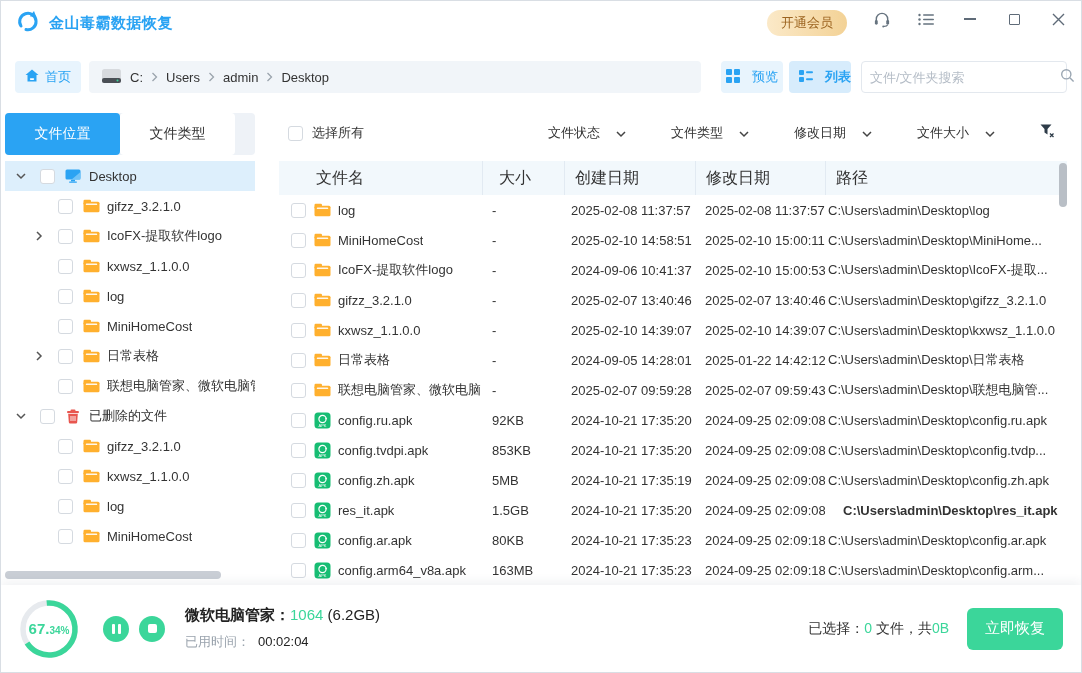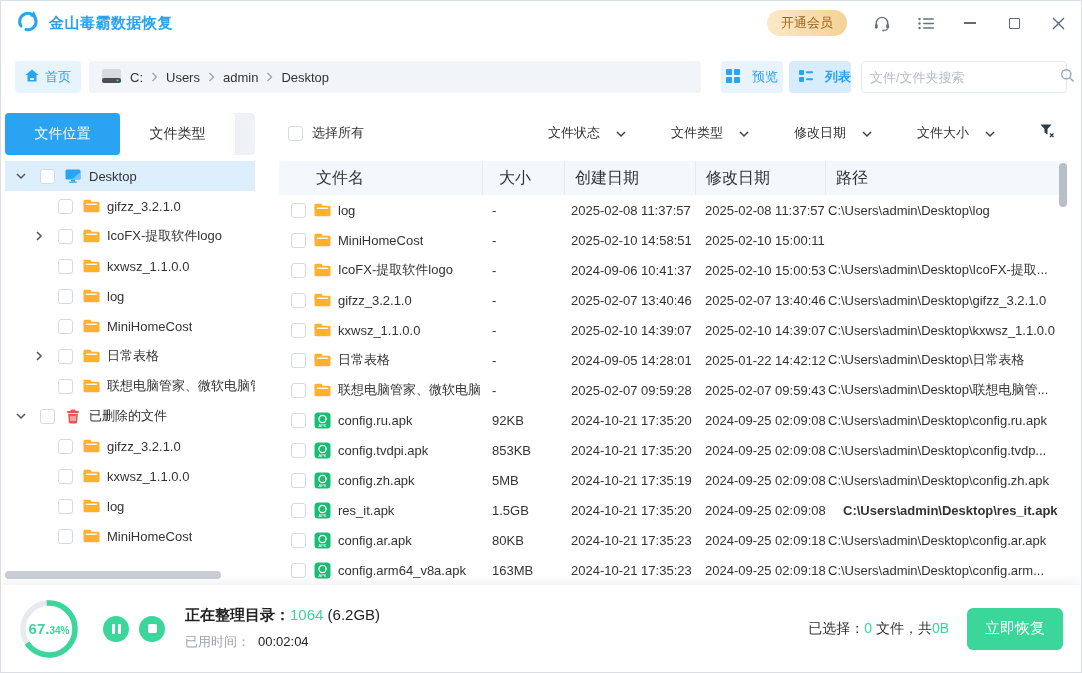--- a/index.html
+++ b/index.html
@@ -2,21 +2,21 @@
 <html><head>
 <meta charset="utf-8">
 <style>
   * { margin:0; padding:0; box-sizing:border-box; }
   body { background:#e9ecf0; font-family:"Liberation Sans","DejaVu Sans",sans-serif; }
   #app { position:relative; width:1082px; height:673px; background:#fff; border:1px solid #d9dee4; overflow:hidden; color:#333; }
 
   
   .titlebar { position:absolute; top:0; left:0; right:0; height:44px; background:#fff; display:flex; align-items:center; padding:0 14px; }
   .app-title { color:#2aa3f3; font-size:15px; font-weight:bold; margin-left:8px; letter-spacing:.5px; }
-  .tb-right { margin-left:auto; display:flex; align-items:center; gap:26px; }
+  .tb-right { margin-left:auto; display:flex; gap:26px; }
   .vip-pill { background:linear-gradient(90deg,#fbe9c8,#f3d296); color:#9c6420; font-size:13px; padding:4px 14px; border-radius:13px; cursor:default; }
   .winbtn { display:flex; align-items:center; justify-content:center; width:18px; height:18px; }
   .min-glyph { width:12px; height:2px; background:#5f6b78; }
   .max-glyph { width:11px; height:11px; border:1.5px solid #5f6b78; border-radius:1px; }
 
   
   .toolbar { position:absolute; top:60px; left:14px; right:14px; height:32px; display:flex; align-items:stretch; }
   .home-btn { width:66px; background:#e8f4fd; border-radius:4px; display:flex; align-items:center; justify-content:center; gap:6px; color:#2aa3f3; font-size:13px; }
   .breadcrumb { flex:1; margin-left:8px; margin-right:20px; background:#f1f5f9; border-radius:4px; display:flex; align-items:center; padding:0 12px; gap:8px; font-size:13px; color:#333; }
   .crumb-sep { display:flex; align-items:center; }
@@ -521,20 +521,21 @@
           <rect x="0.5" y="2.8" width="16" height="10.5" rx="1.5" fill="#ffb02e"></rect>
           <rect x="2.8" y="4.6" width="11.4" height="1.5" rx="0.7" fill="#fff" opacity="0.9"></rect>
         </svg>
       </span>
 
       <span class="cell" style="overflow:hidden;">MiniHomeCost</span>
     </div>
     <div class="cell col-size" style="padding-left:10px;">-</div>
     <div class="cell col-created" style="padding-left:7px;">2025-02-10 14:58:51</div>
     <div class="cell col-modified" style="padding-left:10px;">2025-02-10 15:00:11</div>
+    <div class="cell col-path" style="padding-left:3px;">C:\Users\admin\Desktop\MiniHome...</div>
   </div>
         <div class="trow">
     <div class="cell col-name">
       <span class="checkbox"></span>
       <span class="row-icon">
         <svg width="17" height="14" viewBox="0 0 17 14">
           <rect x="0.5" y="0.8" width="7.5" height="5" rx="1.2" fill="#ffb02e"></rect>
           <rect x="0.5" y="2.8" width="16" height="10.5" rx="1.5" fill="#ffb02e"></rect>
           <rect x="2.8" y="4.6" width="11.4" height="1.5" rx="0.7" fill="#fff" opacity="0.9"></rect>
         </svg>
@@ -752,21 +753,21 @@
       <span class="pause-glyph">
           <i></i>
           <i></i>
         </span>
     </button>
     <button class="ctl-btn stop">
       <span class="stop-glyph"></span>
     </button>
     <div class="progress-text">
       <div class="pt-line1">
-        <span class="lbl">正在整理目录：</span><span class="count">1064</span> <span>(6.2GB)</span>
+        <span class="lbl">微软电脑管家：</span><span class="count">1064</span> <span>(6.2GB)</span>
       </div>
       <div class="pt-line2">
         <span class="lbl">已用时间：</span><span>00:02:04</span>
       </div>
     </div>
     <div class="sel-summary">
       <span>已选择：</span><span class="green">0</span> <span>文件，共</span><span class="green">0B</span>
     </div>
     <button class="recover-btn">立即恢复</button>
   </div>

